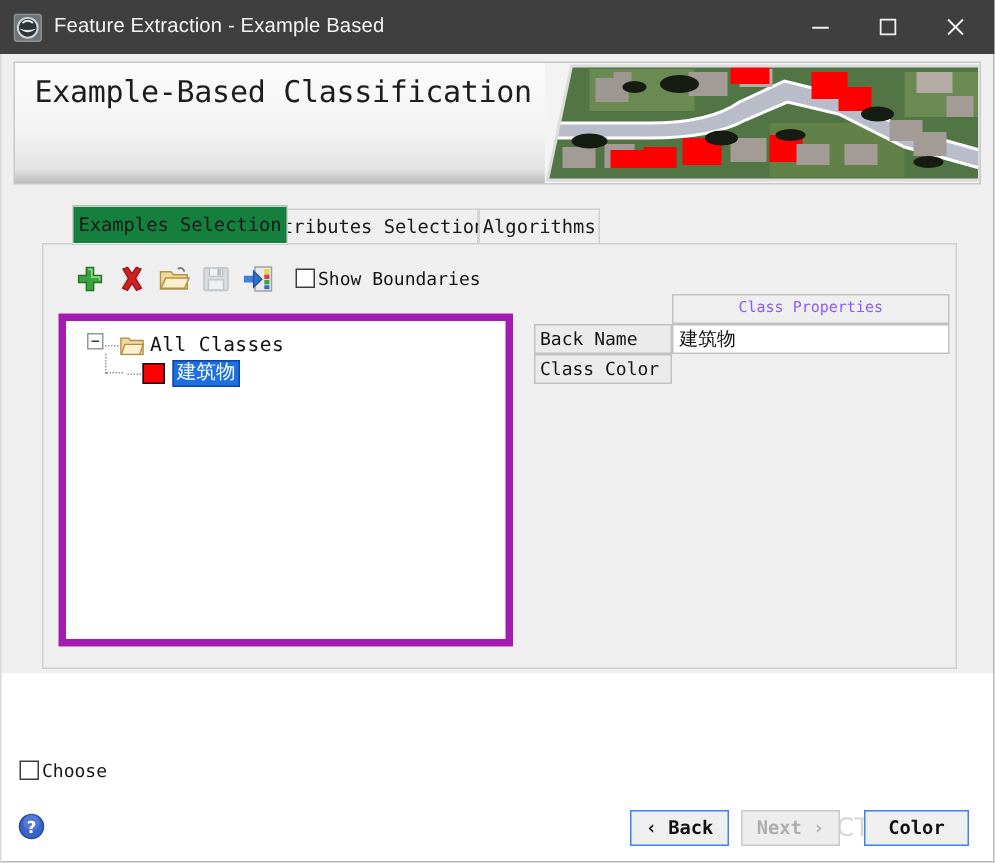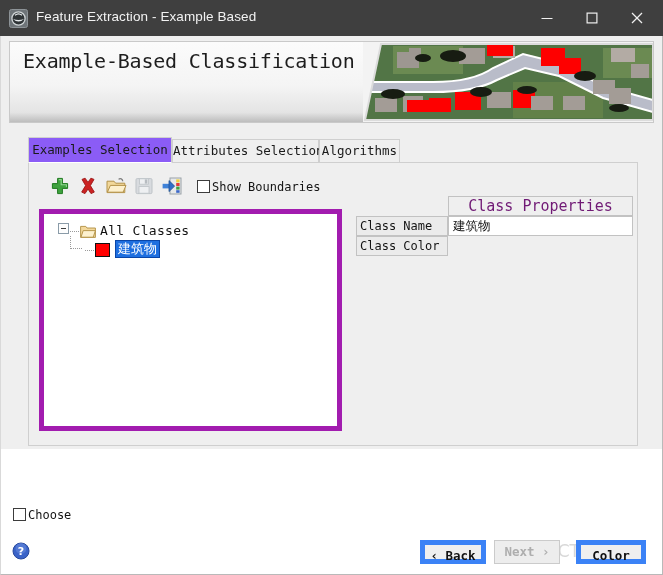--- a/index.html
+++ b/index.html
@@ -114,24 +114,25 @@
   }
   .tab.inactive {
     background: #efefef;
     border: 1px solid #cfcfcf;
     border-bottom: none;
     top: 2px;
     height: 24px;
     line-height: 22px;
   }
   .tab.active {
-    background: #8b5cf6;
+    background: #15803d;
     border: 1px solid #cfcfcf;
     border-bottom: 1px solid #ffffff;
     z-index: 5;
+    margin-left: 20px;
   }
 
   
   .panel {
     position: absolute;
     left: 28px; top: 162px;
     width: 610px;
     height: 284px;
     background: #efefef;
     border: 1px solid #cfcfcf;
@@ -250,22 +251,22 @@
     width: 277px;
   }
   .prop-head {
     position: absolute;
     left: 92px; top: 0;
     width: 185px; height: 20px;
     background: #efefef;
     border: 1px solid #c2c2c2;
     box-sizing: border-box;
     font-family: "DejaVu Sans Mono", monospace;
-    font-size: 15px;
-    color: #701a75;
+    font-size: 10px;
+    color: #8b5cf6;
     text-align: center;
     line-height: 18px;
   }
   .prop-row { position: absolute; left: 0; width: 277px; height: 20px; }
   .prop-row.r1 { top: 20px; }
   .prop-row.r2 { top: 40px; }
   .prop-key {
     position: absolute;
     left: 0; top: 0;
     width: 92px; height: 20px;
@@ -319,21 +320,21 @@
     left: 12px; top: 542px;
     width: 18px; height: 18px;
   }
   .btnrow { position: absolute; top: 540px; height: 24px; }
   .dlgbtn {
     position: absolute;
     top: 0;
     height: 24px;
     box-sizing: border-box;
     background: #efefef;
-    border: 5px solid #3b82f6;
+    border: 1px solid #3b82f6;
     font-family: "DejaVu Sans Mono", monospace;
     font-size: 12.5px;
     font-weight: bold;
     color: #111111;
     text-align: center;
     line-height: 22px;
     white-space: nowrap;
   }
   .dlgbtn.disabled {
     color: #aeaeae;
@@ -519,21 +520,21 @@
       </div>
       <div class="tree-elbow"></div>
       <div class="tree-row tree-child">
         <span class="dots"></span><span class="swatch-red"></span><span class="cn-label">建筑物</span>
       </div>
     </div>
 
     <div class="proptable">
       <div class="prop-head">Class Properties</div>
       <div class="prop-row r1">
-        <div class="prop-key">Class Name</div>
+        <div class="prop-key">Back Name</div>
         <div class="prop-val">建筑物</div>
       </div>
       <div class="prop-row r2">
         <div class="prop-key">Class Color</div>
       </div>
     </div>
   </div>
 
   <div class="preview-wrap">
     <span class="chkbox"></span><span class="chk-label">Choose</span>

